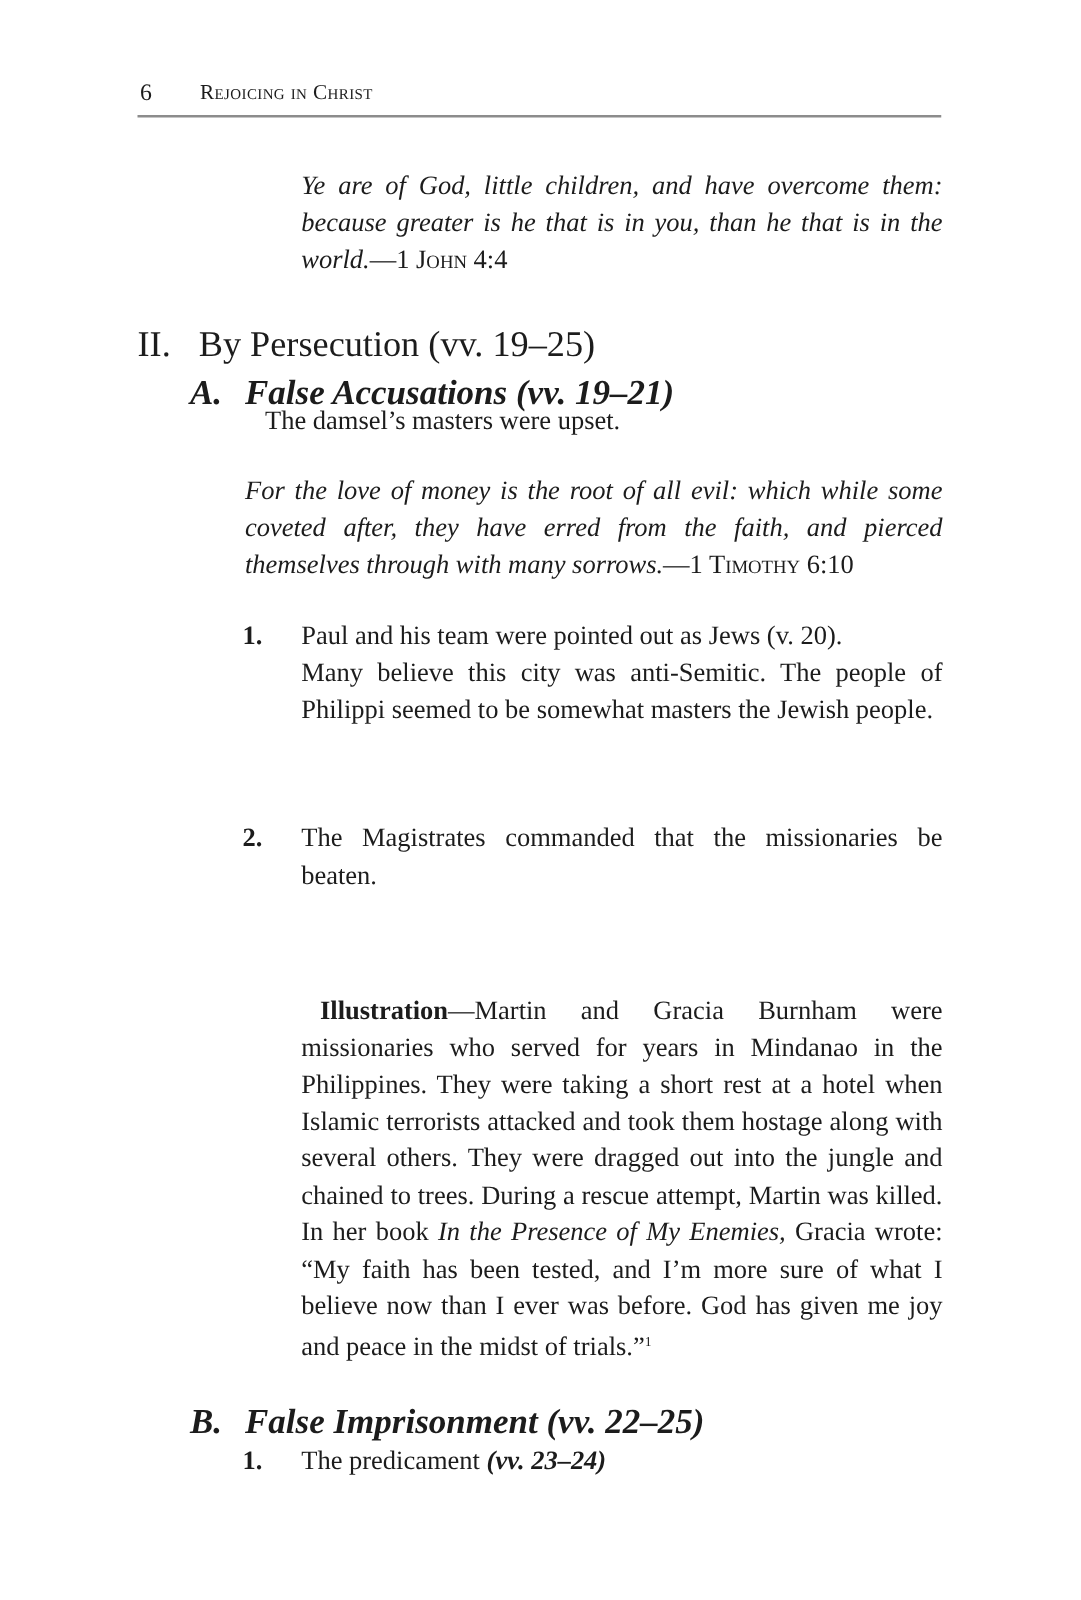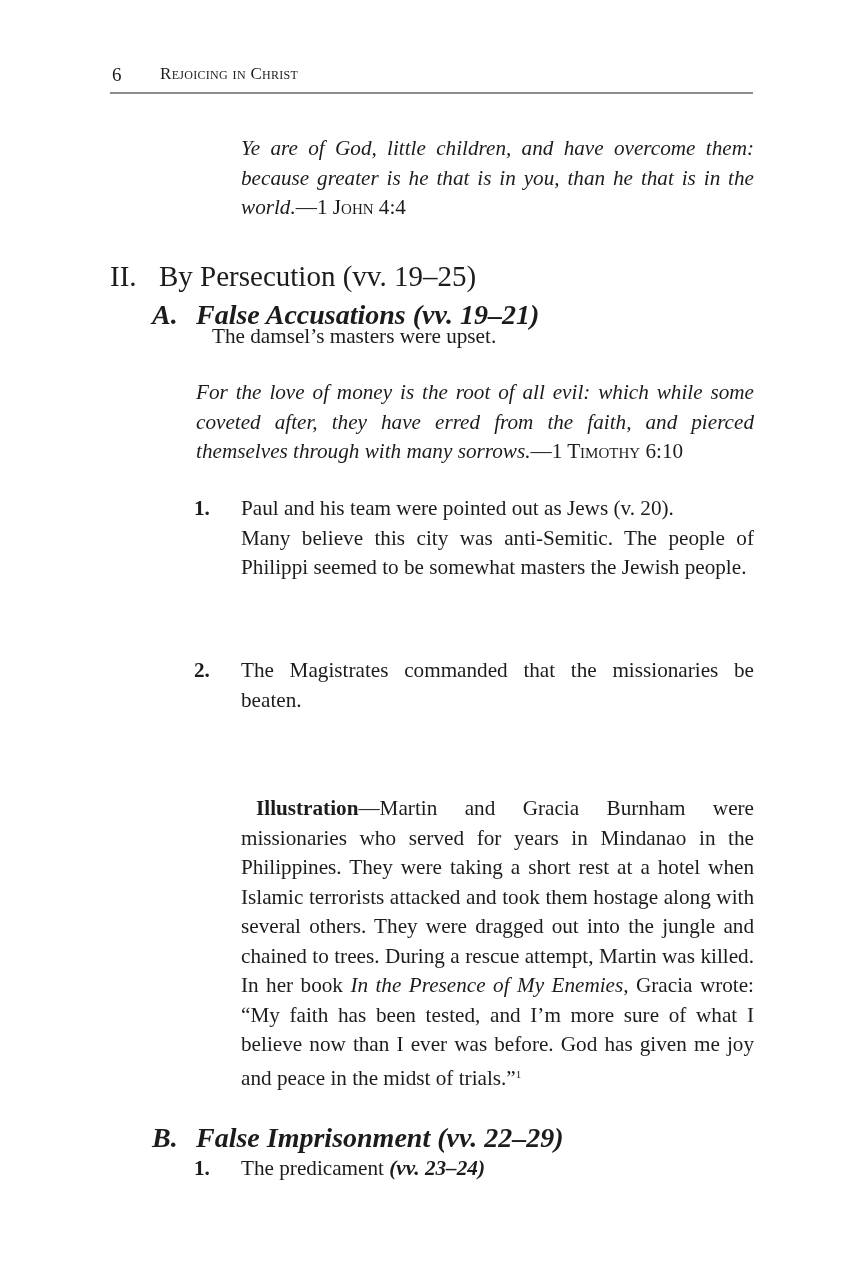--- a/index.html
+++ b/index.html
@@ -60,18 +60,18 @@
 </div>
 
 <div class="abs item" style="left:241px; top:656px; width:513px;">
   <span class="num">2.</span>
   <p class="para">The Magistrates commanded that the missionaries be beaten.</p>
 </div>
 
 <p class="abs para" style="left:241px; top:794px; width:513px;"><span class="b">Illustration</span><span>—</span><span>Martin and Gracia Burnham were missionaries who served for years in Mindanao in the Philippines. They were taking a short rest at a hotel when Islamic terrorists attacked and took them hostage along with several others. They were dragged out into the jungle and chained to trees. During a rescue attempt, Martin was killed. In her book </span><span class="ital">In the Presence of My Enemies,</span><span> Gracia wrote: “My faith has been tested, and I’m more sure of what I believe now than I ever was before. God has given me joy and peace in the midst of trials.”</span><span class="sup">1</span></p>
 
 <div class="abs h2" style="left:152px; top:1124px;">
-  <span class="num">B.</span><span>False Imprisonment (vv. 22–29)</span>
+  <span class="num">B.</span><span>False Imprisonment (vv. 22–25)</span>
 </div>
 <div class="abs item" style="left:241px; top:1154px; width:513px;">
   <span class="num">1.</span>
   <div><span class="item-title">The predicament</span> <span class="ital" style="font-weight:bold">(vv. 23–24)</span></div>
 </div>
 
 </body></html>

